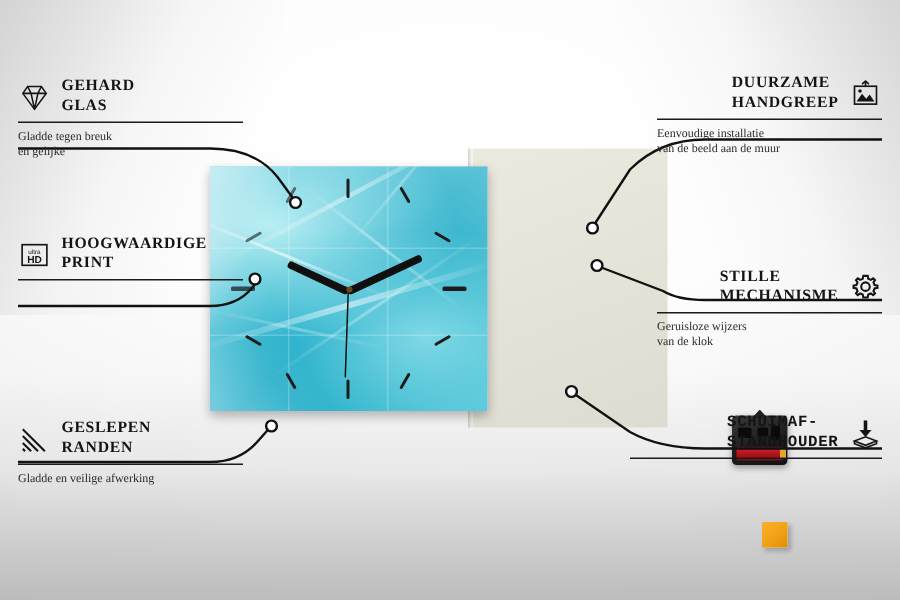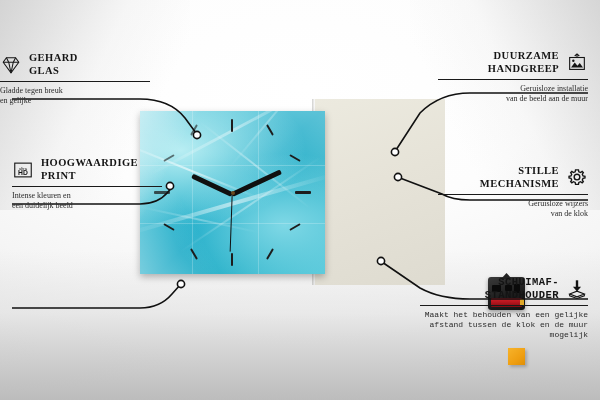--- a/index.html
+++ b/index.html
@@ -88,21 +88,21 @@
   
   .feat{position:absolute;width:150px;}
   .feat .head{display:flex;align-items:center;gap:7px;}
   .feat .title{
     font-size:10.5px;font-weight:700;letter-spacing:.45px;color:#141414;
     line-height:12.5px;text-transform:uppercase;
   }
   .feat .rule{height:1px;background:#1a1a1a;margin-top:4px;width:100%;}
   .feat .sub{font-size:8px;line-height:10px;color:#2b2b2b;margin-top:4px;}
   .feat.right .head{flex-direction:row-reverse;}
-  .feat.right .title,.feat.right .sub{text-align:right;}
+  .feat.right .title,.feat.right .sub{}
   .ico{flex:0 0 auto;width:22px;height:22px;display:block;}
   .ico svg{display:block;width:22px;height:22px;}
 
   .connectors{position:absolute;left:0;top:0;width:600px;height:400px;pointer-events:none;}
 </style>
 </head>
 <body>
 
 <div class="stage">
 
@@ -171,21 +171,21 @@
     <g fill="#ffffff" stroke="#111111" stroke-width="1.6">
       <circle cx="197" cy="135" r="3.6"></circle>
       <circle cx="170" cy="186" r="3.6"></circle>
       <circle cx="181" cy="284" r="3.6"></circle>
       <circle cx="395" cy="152" r="3.6"></circle>
       <circle cx="398" cy="177" r="3.6"></circle>
       <circle cx="381" cy="261" r="3.6"></circle>
     </g>
   </svg>
 
-  <div class="feat left" style="left:0;top:52px;">
+  <div class="feat left" style="left:12px;top:52px;">
     <div class="head">
       <span class="ico">
         <svg viewBox="0 0 24 24" fill="none" stroke="#141414" stroke-width="1.1">
           <path d="M3.5 9 L12 20.5 L20.5 9 L17 4 H7 Z"></path>
           <path d="M3.5 9 H20.5 M7 4 L9.5 9 L12 20.5 M17 4 L14.5 9 L12 20.5 M9.5 9 H14.5"></path>
         </svg>
       </span>
       <span class="title">
         <span>GEHARD</span><br>
         <span>GLAS</span>
@@ -206,51 +206,64 @@
           <text x="12" y="11.6" font-family="Liberation Sans, sans-serif" font-size="4.6" text-anchor="middle" fill="#141414">ultra</text>
           <text x="12" y="17.6" font-family="Liberation Sans, sans-serif" font-size="7.4" font-weight="bold" text-anchor="middle" fill="#141414">HD</text>
         </svg>
       </span>
       <span class="title">
         <span>HOOGWAARDIGE</span><br>
         <span>PRINT</span>
       </span>
     </div>
     <div class="rule"></div>
-    <div class="sub">
-      <span>Intense kleuren en</span><br>
-      <span>een duidelijk beeld</span>
-    </div>
-  </div>
-
+  </div>
+
+  <div class="feat left" style="left:12px;top:280px;">
+    <div class="head">
+      <span class="ico">
+        <svg viewBox="0 0 24 24" stroke="#141414" stroke-width="1.5" stroke-linecap="square">
+          <path d="M4 5 L19 20 M4 10 L14 20 M4 15 L9 20 M4 19.3 L4.6 20"></path>
+        </svg>
+      </span>
+      <span class="title">
+        <span>GESLEPEN</span><br>
+        <span>RANDEN</span>
+      </span>
+    </div>
+    <div class="rule"></div>
+    <div class="sub">
+      <span>Gladde en veilige afwerking</span>
+    </div>
+  </div>
 
   <div class="feat right" style="left:438px;top:50px;">
     <div class="head">
       <span class="ico">
         <svg viewBox="0 0 24 24" fill="none" stroke="#141414" stroke-width="1.2">
           <path d="M12 2.5 L12 6"></path>
           <path d="M9.5 4.4 L12 2.2 L14.5 4.4"></path>
           <rect x="4" y="6" width="16" height="13"></rect>
           <path d="M5.5 17 L9.5 11.5 L12.5 15 L15 12 L18.5 17 Z" fill="#141414" stroke="none"></path>
           <circle cx="8" cy="9.5" r="1.3" fill="#141414" stroke="none"></circle>
         </svg>
       </span>
       <span class="title">
         <span>DUURZAME</span><br>
         <span>HANDGREEP</span>
       </span>
     </div>
     <div class="rule"></div>
     <div class="sub">
-      <span>Geruisloze installatie</span><br>
+      <span>Eenvoudige installatie</span><br>
       <span>van de beeld aan de muur</span>
     </div>
   </div>
 
-  <div class="feat right" style="left:438px;top:165px;">
+  <div class="feat right" style="left:438px;top:179px;">
     <div class="head">
       <span class="ico">
         <svg viewBox="0 0 24 24" fill="none" stroke="#141414" stroke-width="1.5">
           <path d="M12 3.2 L13.6 3.2 L14 5.3 L15.9 6.1 L17.6 4.9 L18.9 6.2 L17.8 7.9 L18.6 9.8 L20.7 10.2 L20.7 11.9 L18.6 12.3 L17.8 14.2 L18.9 15.9 L17.6 17.2 L15.9 16 L14 16.8 L13.6 18.9 L12 18.9 L10.4 18.9 L10 16.8 L8.1 16 L6.4 17.2 L5.1 15.9 L6.2 14.2 L5.4 12.3 L3.3 11.9 L3.3 10.2 L5.4 9.8 L6.2 7.9 L5.1 6.2 L6.4 4.9 L8.1 6.1 L10 5.3 L10.4 3.2 Z"></path>
           <circle cx="12" cy="11" r="3.1"></circle>
         </svg>
       </span>
       <span class="title">
         <span>STILLE</span><br>
         <span>MECHANISME</span>
@@ -272,19 +285,15 @@
           <path d="M4 17.5 L12 14.4 L20 17.5 L12 20.6 Z"></path>
           <path d="M4 17.5 L4 19.4 L12 22.4 L20 19.4 L20 17.5"></path>
         </svg>
       </span>
       <span class="title">
         <span>SCHUIMAF-</span><br>
         <span>STANDHOUDER</span>
       </span>
     </div>
     <div class="rule"></div>
-    <div class="sub">
-      <span>Maakt het behouden van een gelijke</span><br>
-      <span>afstand tussen de klok en de muur mogelijk</span>
-    </div>
   </div>
 
 </div>
 
 </body></html>

